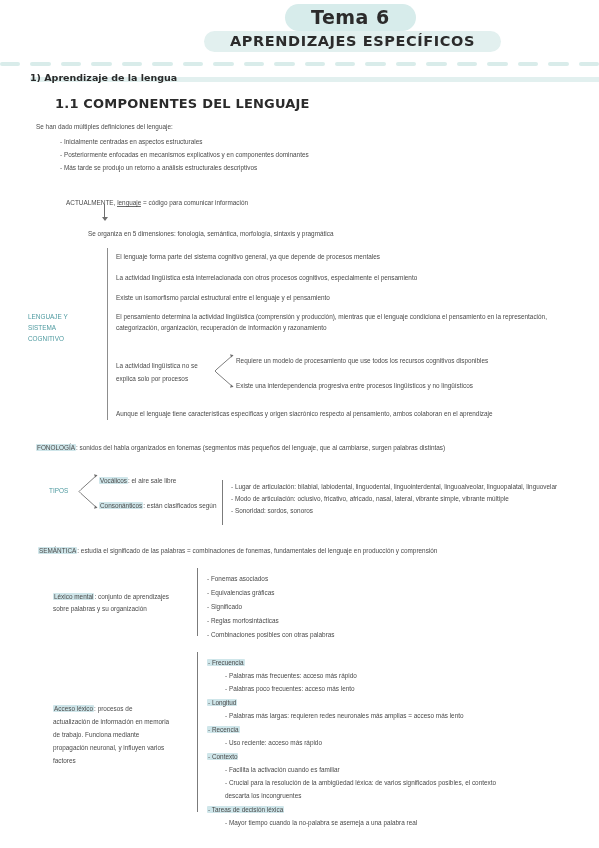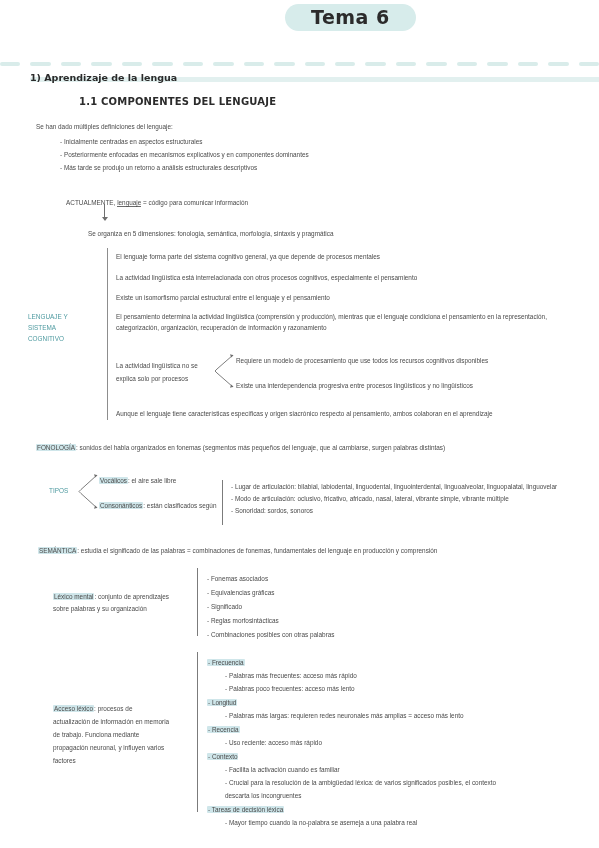--- a/index.html
+++ b/index.html
@@ -79,25 +79,24 @@
     position: absolute; left: 0; top: 5px;
     width: 575px; height: 5px;
     background: #e2f0ef;
     border-radius: 3px;
   }
 
   .subsec-head {
     position: absolute; left: 55px; top: 96px;
     font-family: "DejaVu Sans", sans-serif;
     font-weight: bold;
-    font-size: 10px;
+    font-size: 13px;
     letter-spacing: 0.2px;
     color: #2b2b2b;
     white-space: nowrap;
-    margin-left: 24px;
   }
 
   
   .t {
     position: absolute;
     font-family: "Liberation Sans", sans-serif;
     font-size: 6.4px;
     line-height: 10px;
     color: #4a4a4a;
     white-space: nowrap;
@@ -135,20 +134,23 @@
   .fork { position: absolute; }
   .fork svg { display: block; }
 </style>
 </head>
 <body>
 
 <div class="header">
   <div class="title-pill">
     <div class="title-text">Tema 6</div>
   </div>
+  <div class="subtitle-pill">
+    <div class="subtitle-text">APRENDIZAJES ESPECÍFICOS</div>
+  </div>
 </div>
 
 <div class="dash-rule">
   <i></i>
     <i></i>
     <i></i>
     <i></i>
     <i></i>
     <i></i>
     <i></i>

